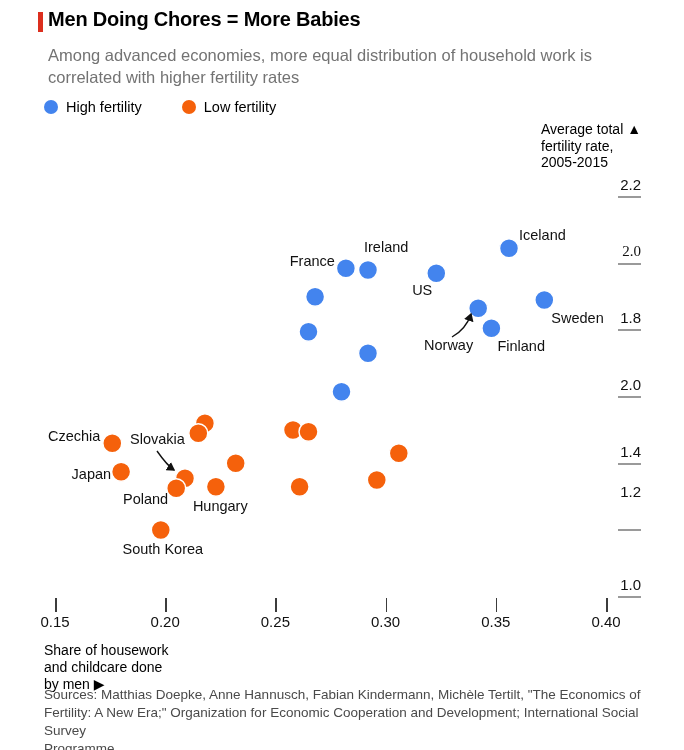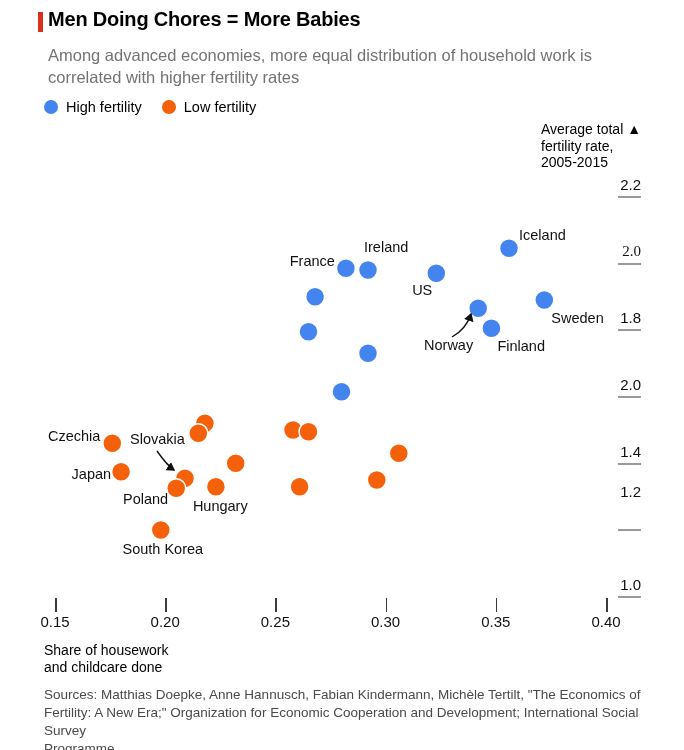--- a/index.html
+++ b/index.html
@@ -3,21 +3,21 @@
 <meta charset="utf-8">
 <style>
   html,body{margin:0;padding:0;background:#ffffff;}
   body{font-family:"Liberation Sans","DejaVu Sans",sans-serif;-webkit-font-smoothing:antialiased;}
   #page{position:relative;width:677px;height:750px;background:#fff;overflow:hidden;}
 
   .title-accent{position:absolute;left:38px;top:12px;width:5px;height:20px;}
   .title{position:absolute;left:48px;top:8px;font-size:20px;font-weight:bold;color:#000;letter-spacing:-0.2px;}
   .subtitle{position:absolute;left:48px;top:44px;width:560px;font-size:16.5px;line-height:22px;color:#737373;}
 
-  .legend{position:absolute;left:44px;top:99px;display:flex;align-items:center;gap:20px;}
+  .legend{position:absolute;left:44px;top:99px;display:flex;align-items:center;gap:40px;}
   .legend-item{display:flex;align-items:center;gap:8px;}
   .legend-dot{width:14px;height:14px;border-radius:50%;}
   .legend-label{font-size:14.5px;color:#000;}
 
   .y-axis-title{position:absolute;right:36px;top:121px;text-align:left;font-size:14px;line-height:16.5px;color:#000;}
   .x-axis-title{position:absolute;left:44px;top:642px;text-align:left;font-size:14px;line-height:17px;color:#000;}
 
   .y-tick{position:absolute;right:36px;text-align:right;font-size:15px;color:#111;}
   .y-dash{position:absolute;width:23px;height:2px;background:#9a9a9a;}
   .x-tick-line{position:absolute;width:1.5px;height:14px;background:#3c3c3c;top:598px;}
@@ -134,20 +134,21 @@
       </g>
     <g id="arrows-layer">
         <path d="M452,337 C461,332 468,323 471,314" fill="none" stroke="#111" stroke-width="1.4" marker-end="url(#arrowhead)"></path>
         <path d="M157,451 C164,461 168,466 174,470" fill="none" stroke="#111" stroke-width="1.4" marker-end="url(#arrowhead)"></path>
       </g>
   </svg>
 
   <div class="x-axis-title">
     <div>Share of housework</div>
     <div>and childcare done</div>
+    <div>by men ▶</div>
   </div>
 
   <div class="source">
     <div>Sources: Matthias Doepke, Anne Hannusch, Fabian Kindermann, Michèle Tertilt, "The Economics of</div>
     <div>Fertility: A New Era;" Organization for Economic Cooperation and Development; International Social Survey</div>
     <div>Programme</div>
   </div>
 
 </div>
 

